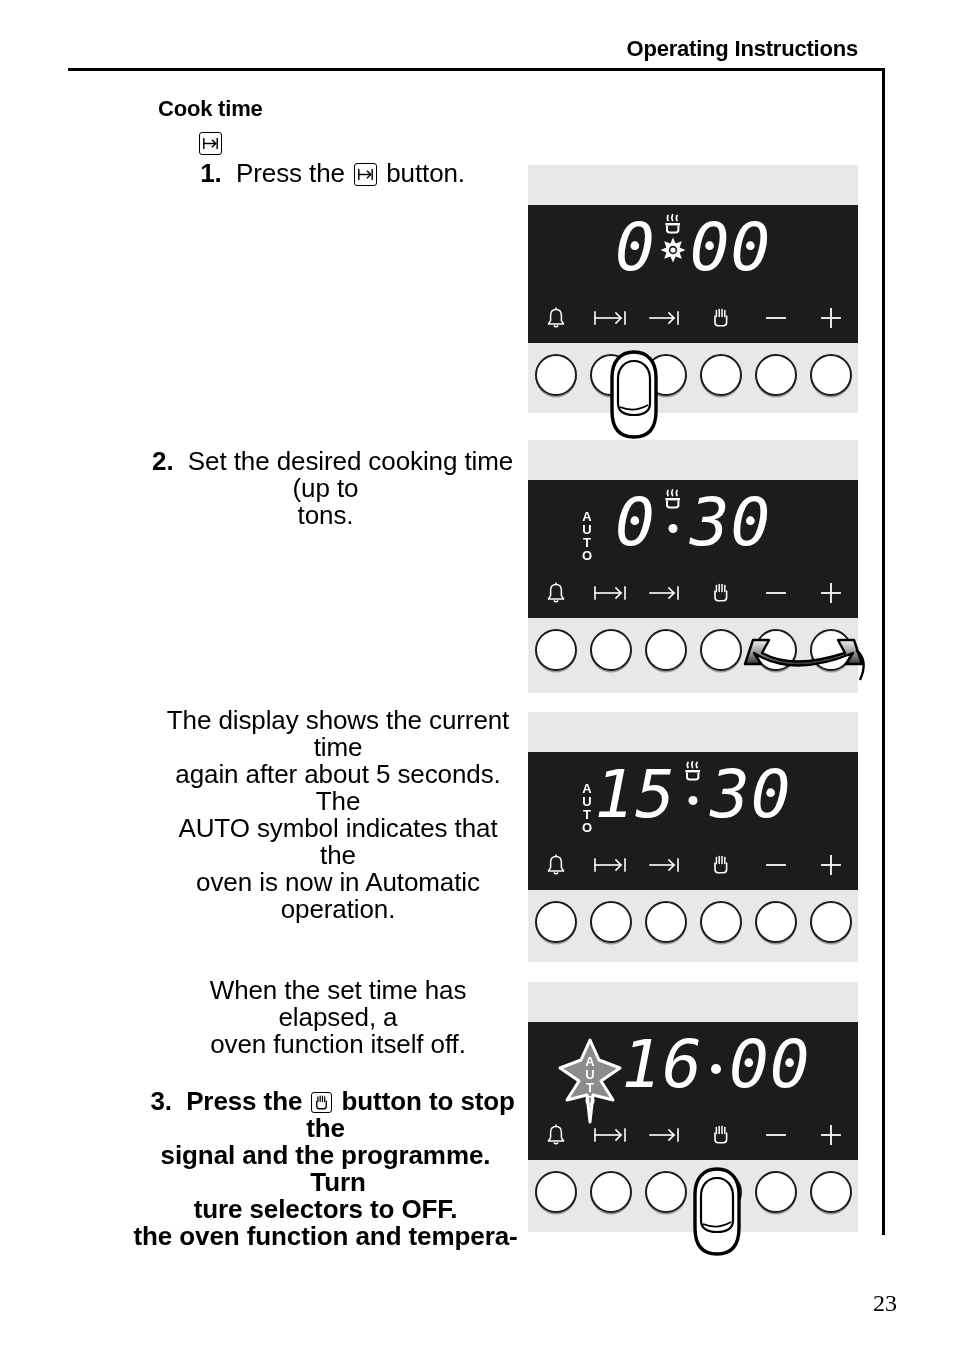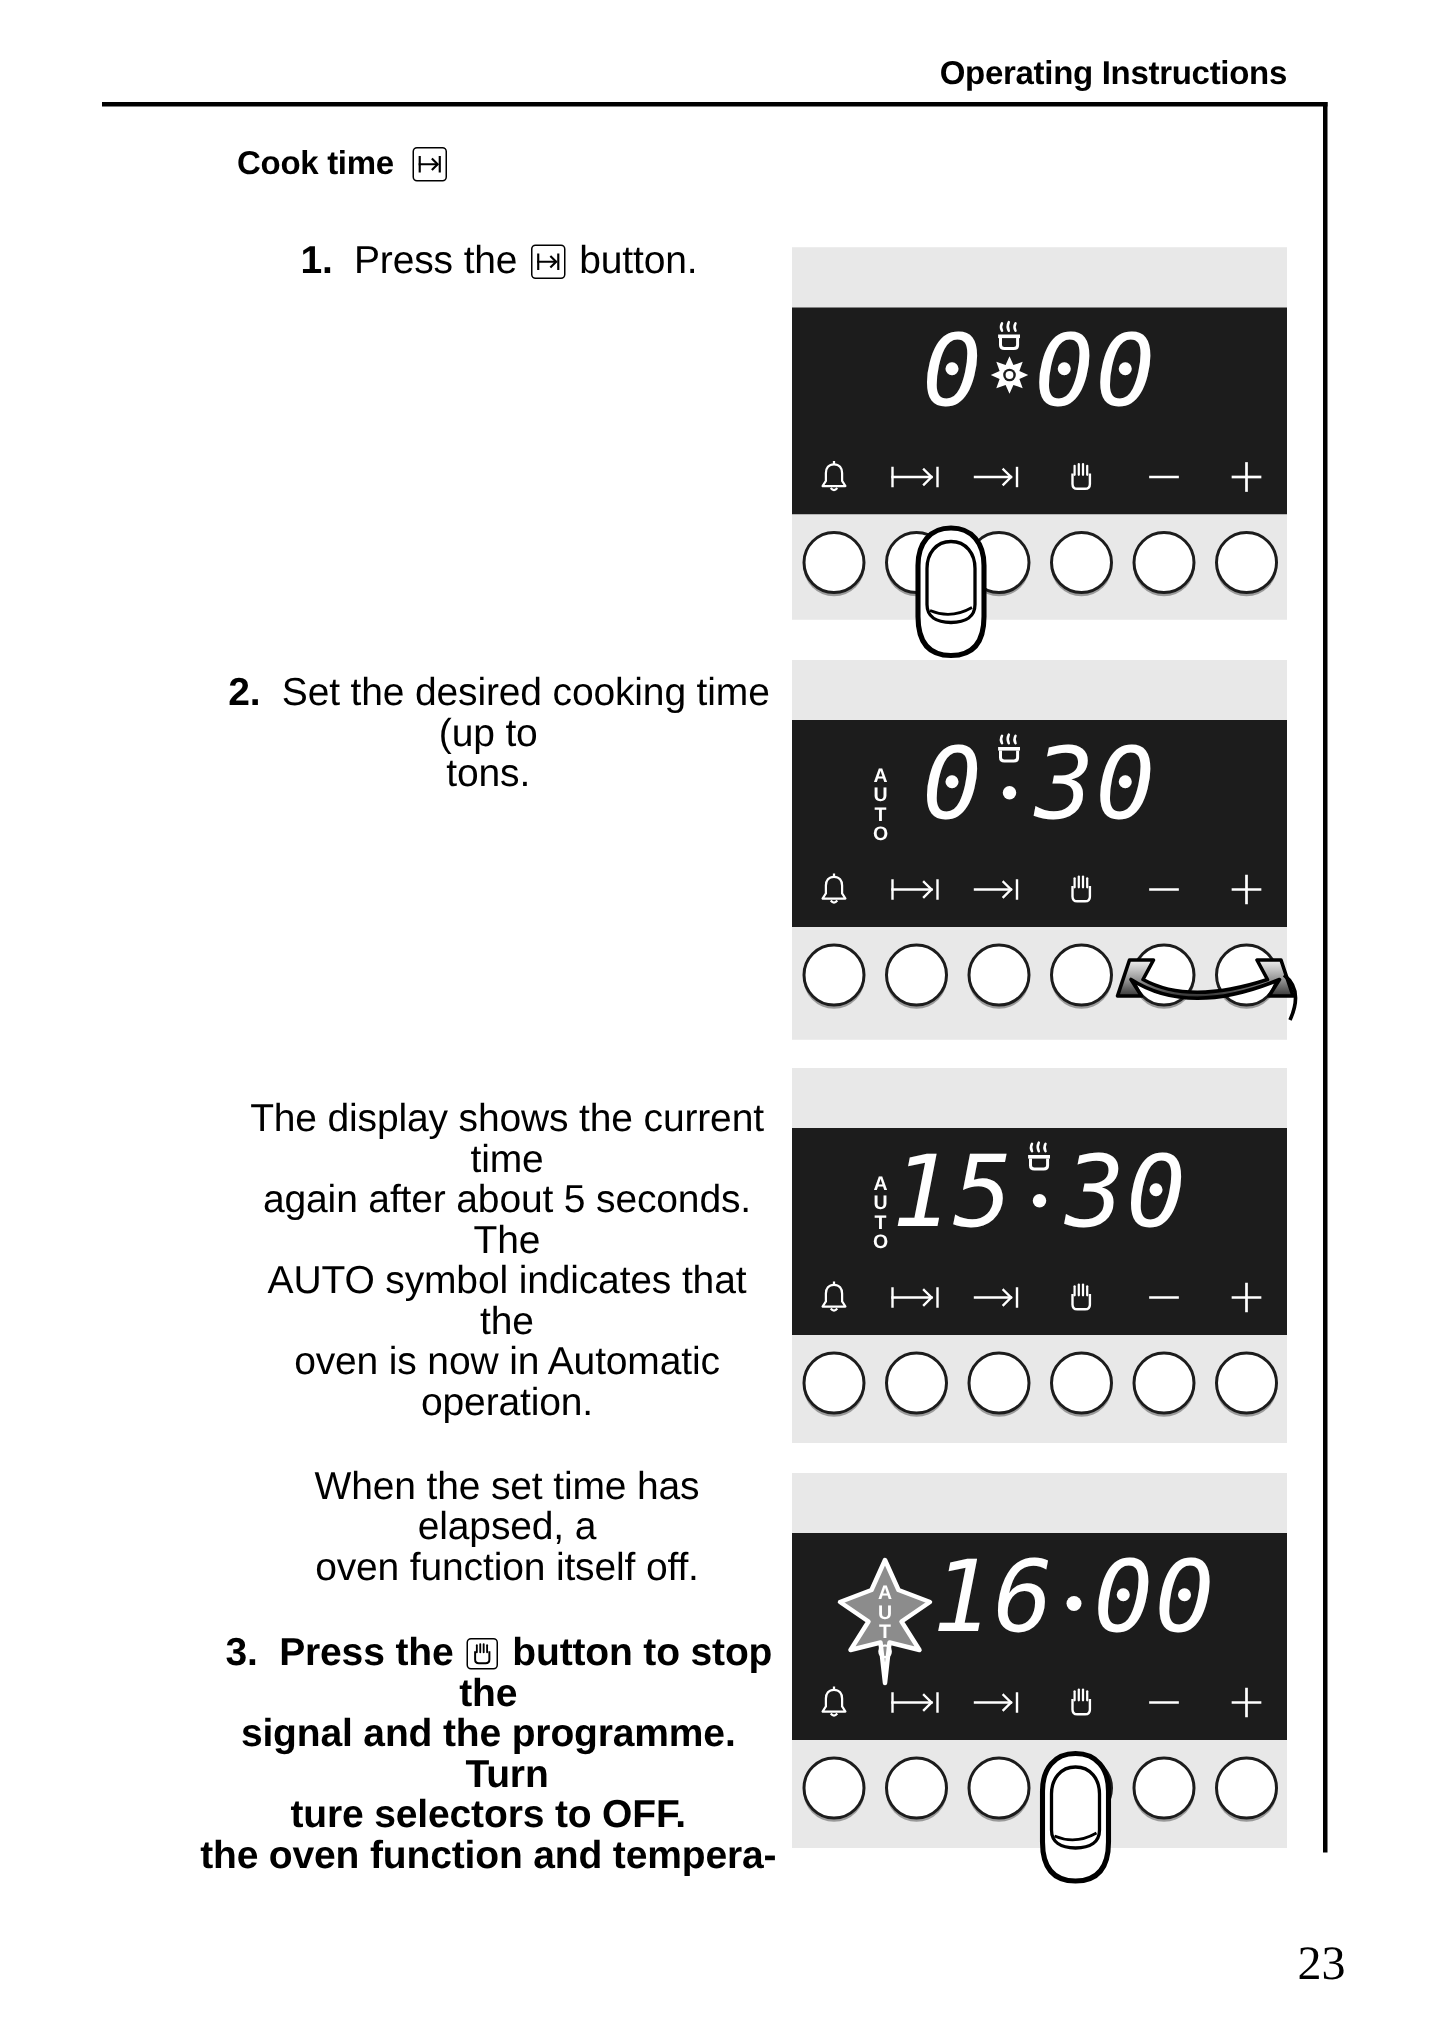--- a/index.html
+++ b/index.html
@@ -44,34 +44,35 @@
   }
 
   
   .page-number {
     position: absolute;
     top: 1290px;
     left: 0;
     width: 897px;
     text-align: right;
     font-family: "Liberation Serif", serif;
-    font-size: 32px;
+    font-size: 24px;
   }
 
   
   .section-title {
     position: absolute;
     left: 158px;
     top: 96px;
     font-size: 22px;
     font-weight: bold;
     letter-spacing: -0.2px;
     display: flex;
     align-items: center;
     gap: 10px;
+    flex-direction: column;
   }
 
   .block {
     position: absolute;
     left: 133px;
     width: 385px;
     font-size: 26px;
     line-height: 27px;
     letter-spacing: -0.1px;
     text-align: center;
@@ -311,21 +312,21 @@
   </span>
 </div>
 
 <div class="block" style="top:448px;">
   <span class="hang">
     <span class="num">2.</span><span>Set the desired cooking time (up to</span>
     <span class="body-line" style="padding-left:25px;">tons.</span>
   </span>
 </div>
 
-<div class="block indented" style="top:732px;">
+<div class="block indented" style="top:707px;">
   <span class="body-line">The display shows the current time</span>
   <span class="body-line">again after about 5 seconds. The</span>
   <span class="body-line">AUTO symbol indicates that the</span>
   <span class="body-line">oven is now in Automatic operation.</span>
 </div>
 
 <div class="block indented" style="top:977px;">
   <span class="body-line">When the set time has elapsed, a</span>
   <span class="body-line">oven function itself off.</span>
 </div>

